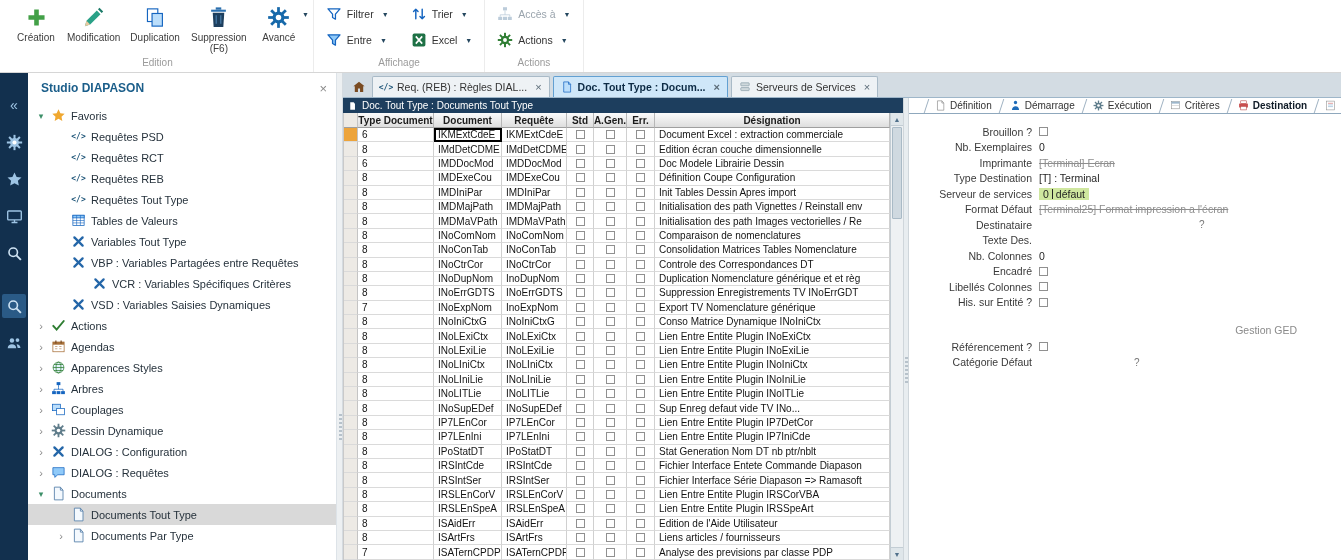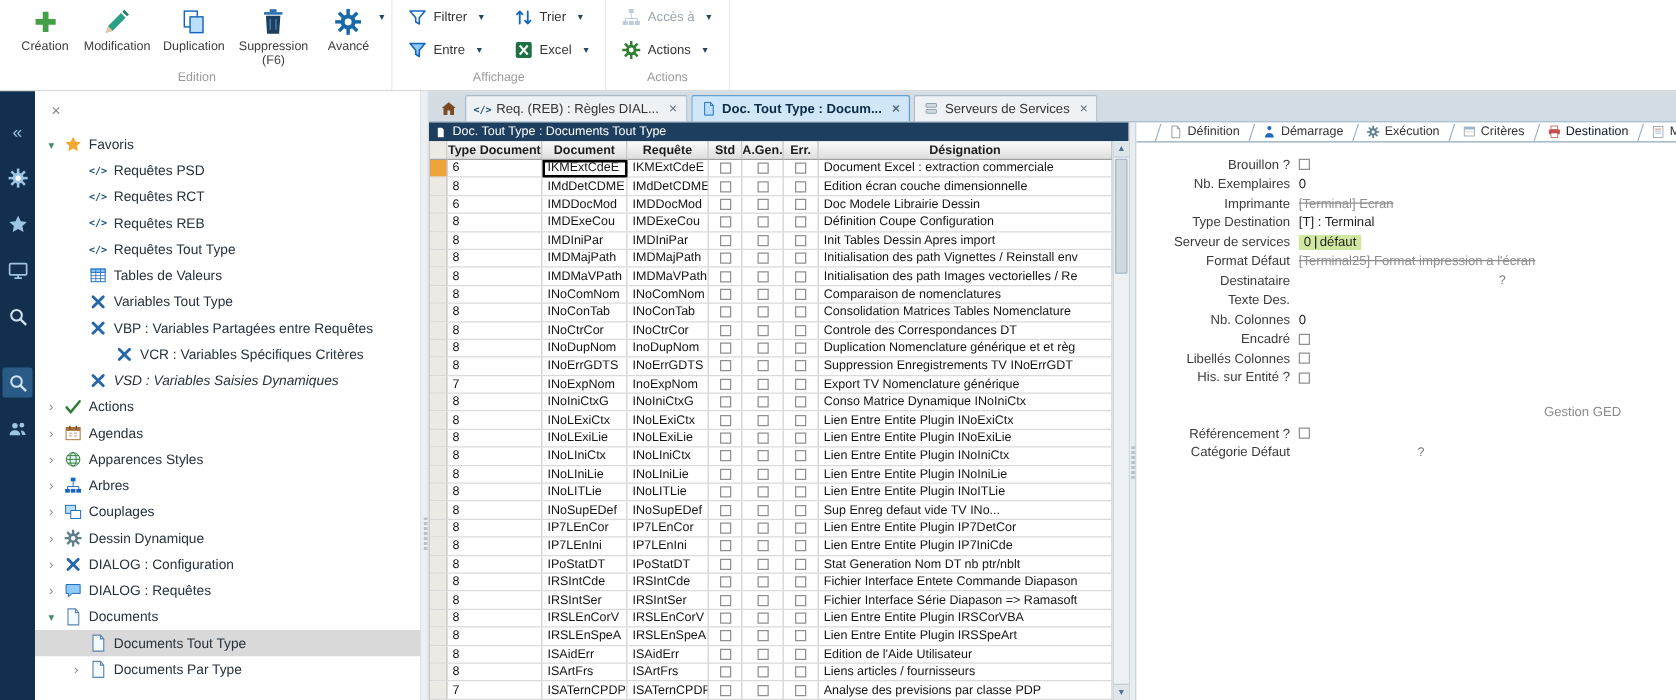--- a/index.html
+++ b/index.html
@@ -86,21 +86,21 @@
 .sthumb{height:92px;margin:1px;background:#cfd9e0;border:1px solid #a9bac6;border-radius:1px;flex:none}
 .msplit{width:6px;background:#e8edf0;border-left:1px solid #cfd6db;border-right:1px solid #cfd6db;position:relative;flex:none}
 .msplit::after{content:"";position:absolute;top:56%;left:1px;width:3px;height:26px;background:repeating-linear-gradient(#b7c2cb 0 2px,transparent 2px 4px)}
 
 
 .panel{flex:1;display:flex;flex-direction:column;min-width:0;background:#fff}
 .ptabs{height:16px;display:flex;align-items:stretch;border-bottom:1px solid #8fa8bd;padding-left:17px;font-size:10px;flex:none}
 .ptab{display:flex;align-items:center;gap:4px;padding:0 9px;position:relative;color:#333;white-space:nowrap}
 .ptab::before{content:"";position:absolute;left:0;top:1px;bottom:0;width:1px;background:#9fb2c2;transform:skewX(-18deg)}
 .ptab:last-child::after{content:"";position:absolute;right:0;top:1px;bottom:0;width:1px;background:#9fb2c2;transform:skewX(-18deg)}
-.ptab.active{font-weight:normal;color:#101c28}
+.ptab.active{font-weight:bold;color:#101c28}
 .pform{flex:1;padding:10px 8px 0 4px;overflow:hidden}
 .frow{display:flex;align-items:center;height:15.5px}
 .flabel{width:126px;text-align:right;padding-right:7px;font-size:10.5px;color:#3a3a3a;white-space:nowrap;flex:none}
 .fval{font-size:10.5px;color:#1f1f1f;white-space:nowrap}
 .fval.ro{color:#8e8e8e;text-decoration:line-through}
 .fval.hl{padding:0 4px;display:inline-flex;align-items:center;gap:3px}
 .caret{width:1px;height:10px;background:#222;display:inline-block}
 .q{color:#777;font-size:10px}
 .fsection{text-align:right;padding-right:36px;font-size:10.5px;color:#8a8a8a;margin-top:14px;height:15px}
 </style>
@@ -316,20 +316,21 @@
                 <path d="M2 15.5c0-3 2.2-4.6 5-4.6s5 1.6 5 4.6z"></path>
                 <circle cx="13.5" cy="6" r="2.2"></circle>
                 <path d="M12.5 11c2.4.1 4.5 1.6 4.5 4.4h-3.2z"></path>
               </g>
             </svg>
           </span>
         </div>
       </div>
     <div class="treepanel">
       <div class="theader">
+        <span class="ttitle">Studio DIAPASON</span>
         <span class="tclose">×</span>
       </div>
       <div id="tree">
           <div class="titem" style="padding-left: 8px;">
             <span class="twist open">▾</span>
             <span class="ic">
               <svg viewBox="0 0 20 20">
                 <path d="M10 1.8l2.5 5.2 5.7.7-4.2 3.9 1.1 5.6L10 14.4l-5.1 2.8 1.1-5.6L1.8 7.7l5.7-.7z" fill="#f0a830"></path>
               </svg>
             </span>
@@ -403,21 +404,21 @@
             <span class="ic">
               <svg viewBox="0 0 20 20">
                 <g stroke="#2466a8" stroke-width="3" stroke-linecap="round">
                   <path d="M4.5 4.5l11 11"></path>
                   <path d="M15.5 4.5l-11 11"></path>
                 </g>
               </svg>
             </span>
             <span class="tlab">VCR : Variables Spécifiques Critères</span>
           </div>
-          <div class="titem" style="padding-left: 28px; font-style: italic;">
+          <div class="titem" style="padding-left: 28px;">
             <span class="twist"></span>
             <span class="ic">
               <svg viewBox="0 0 20 20">
                 <g stroke="#2466a8" stroke-width="3" stroke-linecap="round">
                   <path d="M4.5 4.5l11 11"></path>
                   <path d="M15.5 4.5l-11 11"></path>
                 </g>
               </svg>
             </span>
             <span class="tlab">VSD : Variables Saisies Dynamiques</span>

